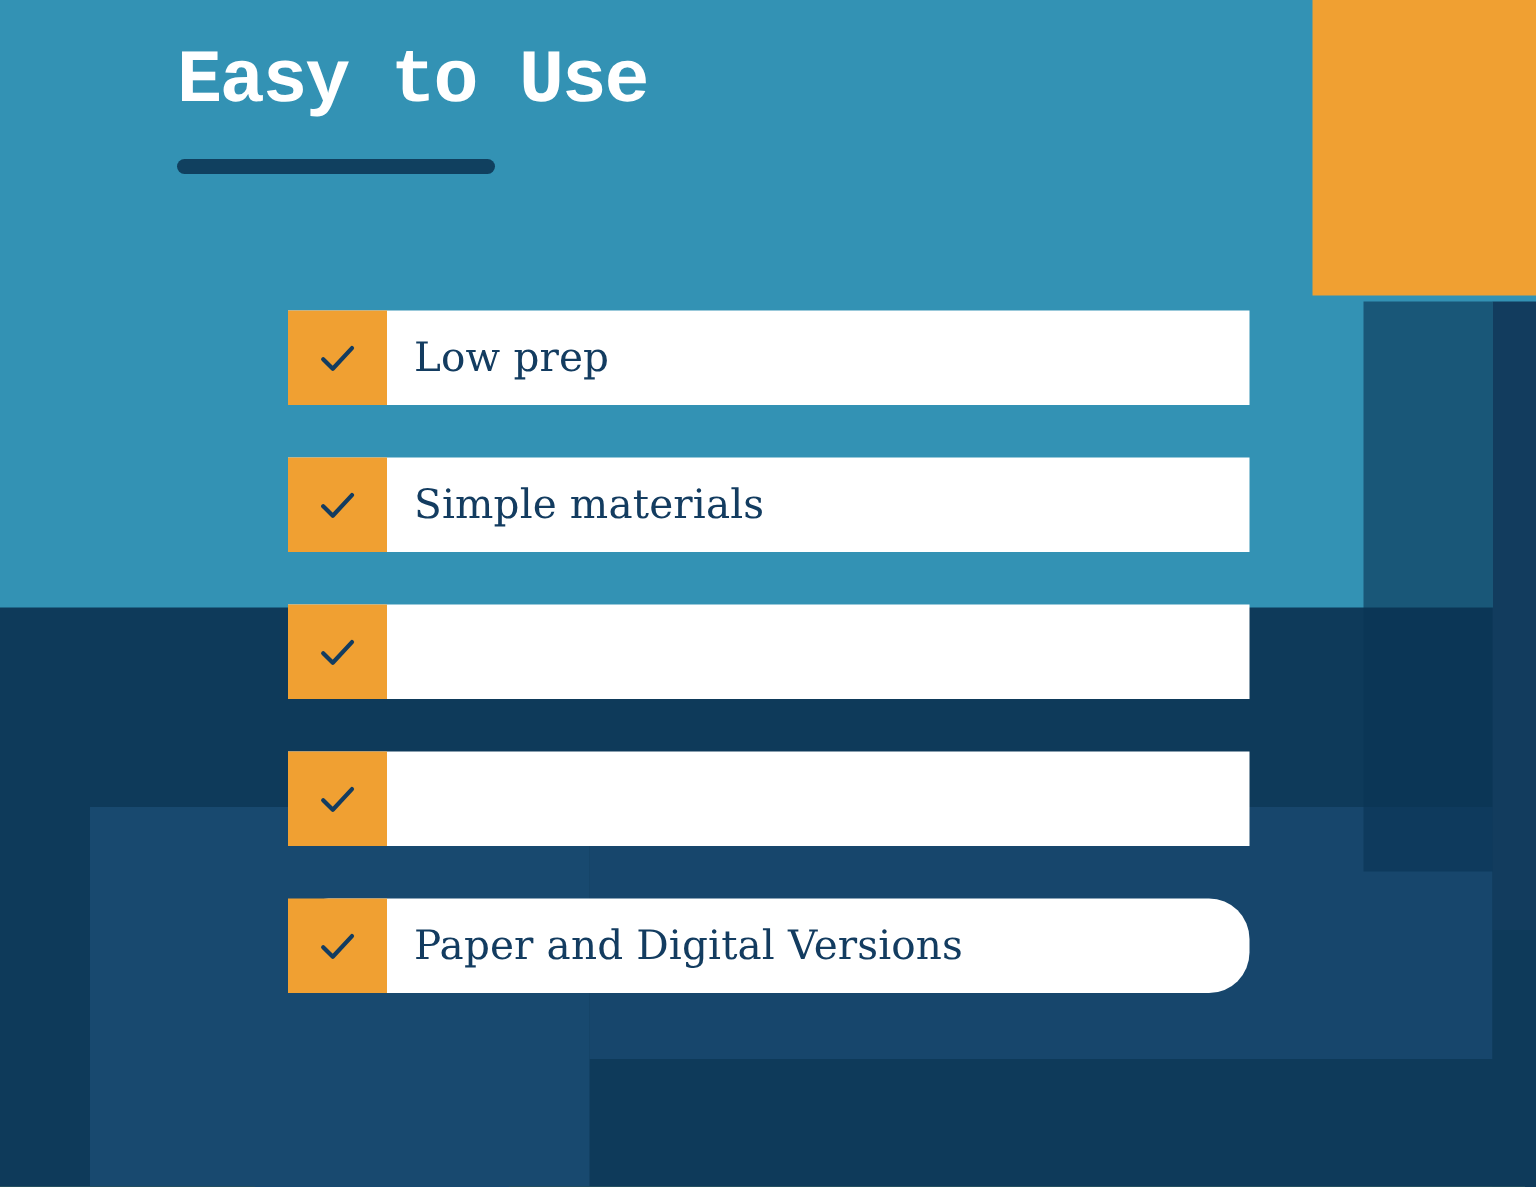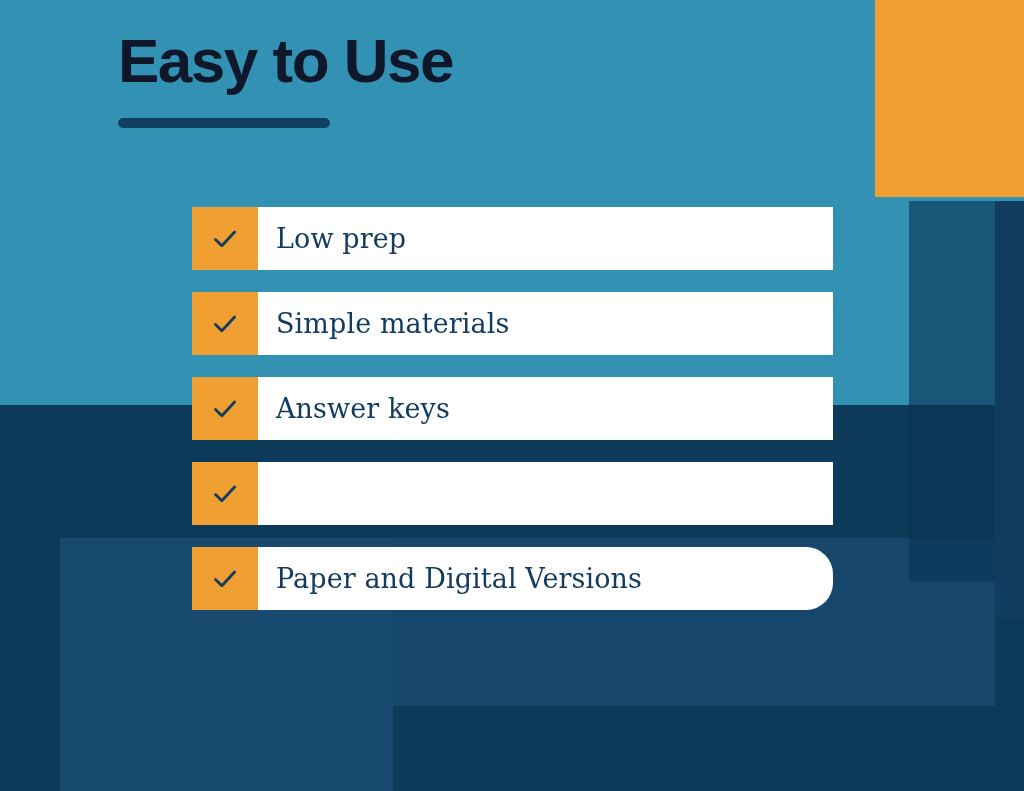--- a/index.html
+++ b/index.html
@@ -36,26 +36,26 @@
   
   #bg-lower-panel   { left:60px;  top:538px; width:333px; height:253px; background:#18496f; }
 
   
   #bg-lower-band    { left:393px; top:538px; width:602px; height:168px; background:#17466c; }
 
   
   #header { position:absolute; left:118px; top:30px; width:760px; }
 
   #page-title {
-    font-family:Liberation Sans, sans-serif;
-    font-size:62px;
+    font-family:Liberation Mono, monospace;
+    font-size:50px;
     font-weight:bold;
     letter-spacing:-1.5px;
     line-height:1.0;
-    color:#0f172a;
+    color:#ffffff;
     white-space:nowrap;
   }
 
   #title-rule {
     margin-top:26px;
     width:212px; height:10px;
     border-radius:6px;
     background:#10405f;
   }
 
@@ -63,21 +63,21 @@
   #checklist {
     position:absolute;
     left:192px; top:207px;
     width:641px;
   }
 
   .check-row {
     display:flex;
     align-items:stretch;
     height:63px;
-    margin-bottom:22px;
+    margin-bottom:35px;
     background:#ffffff;
   }
   .check-row:last-child { margin-bottom:0;border-radius:27px; }
 
   .check-box {
     flex:0 0 66px;
     background:#f0a032;
     display:flex;
     align-items:center;
     justify-content:center;
@@ -144,21 +144,20 @@
         <div class="check-label">Simple materials</div>
       </div>
       <div class="check-row">
         <div class="check-box">
           <span class="check-mark">
             <svg viewBox="0 0 24 24" aria-hidden="true">
               <path d="M3.2 12.4 L9.1 18.3 L20.9 5.6" fill="none" stroke="#133c60" stroke-width="2.6" stroke-linecap="round" stroke-linejoin="round"></path>
             </svg>
           </span>
         </div>
-        <div class="check-label">Answer keys</div>
       </div>
       <div class="check-row">
         <div class="check-box">
           <span class="check-mark">
             <svg viewBox="0 0 24 24" aria-hidden="true">
               <path d="M3.2 12.4 L9.1 18.3 L20.9 5.6" fill="none" stroke="#133c60" stroke-width="2.6" stroke-linecap="round" stroke-linejoin="round"></path>
             </svg>
           </span>
         </div>
       </div>

